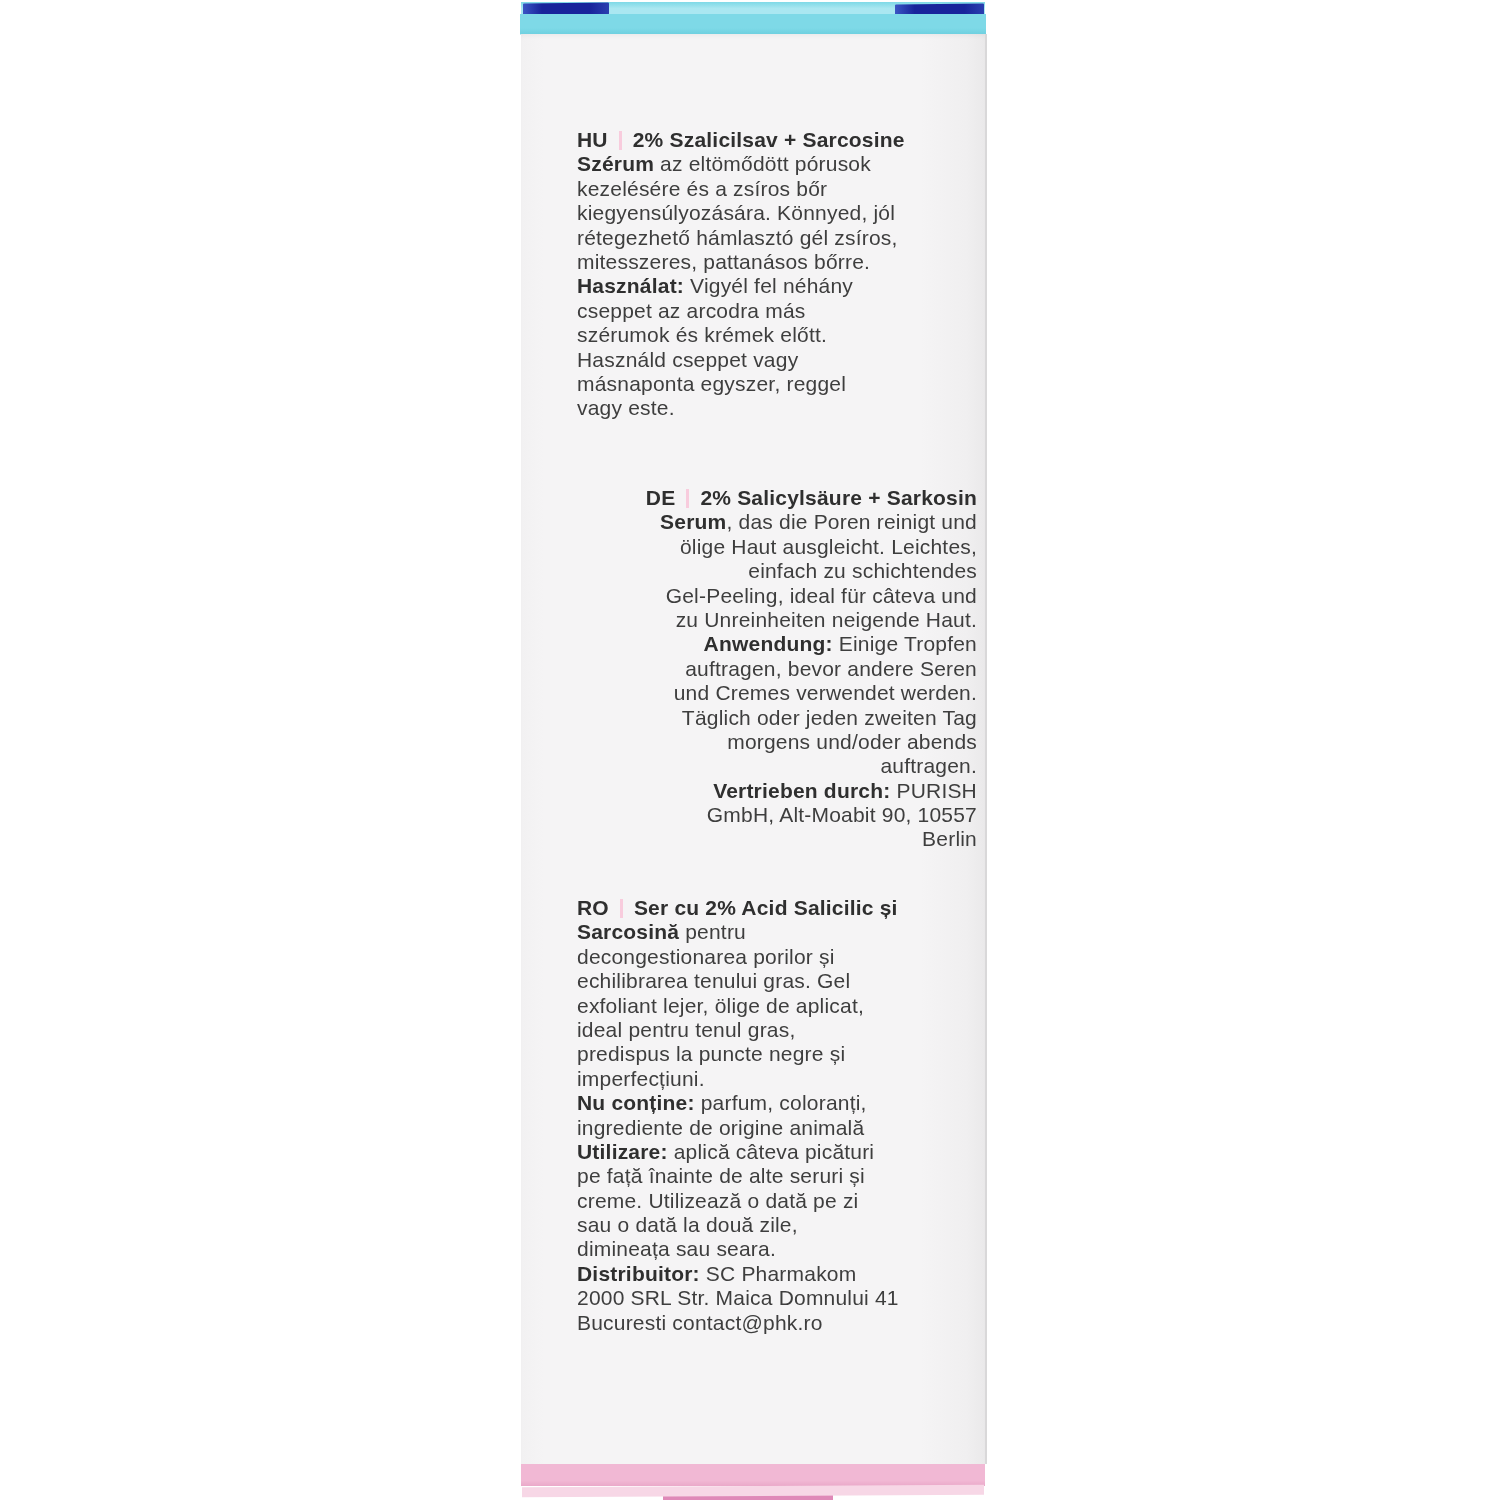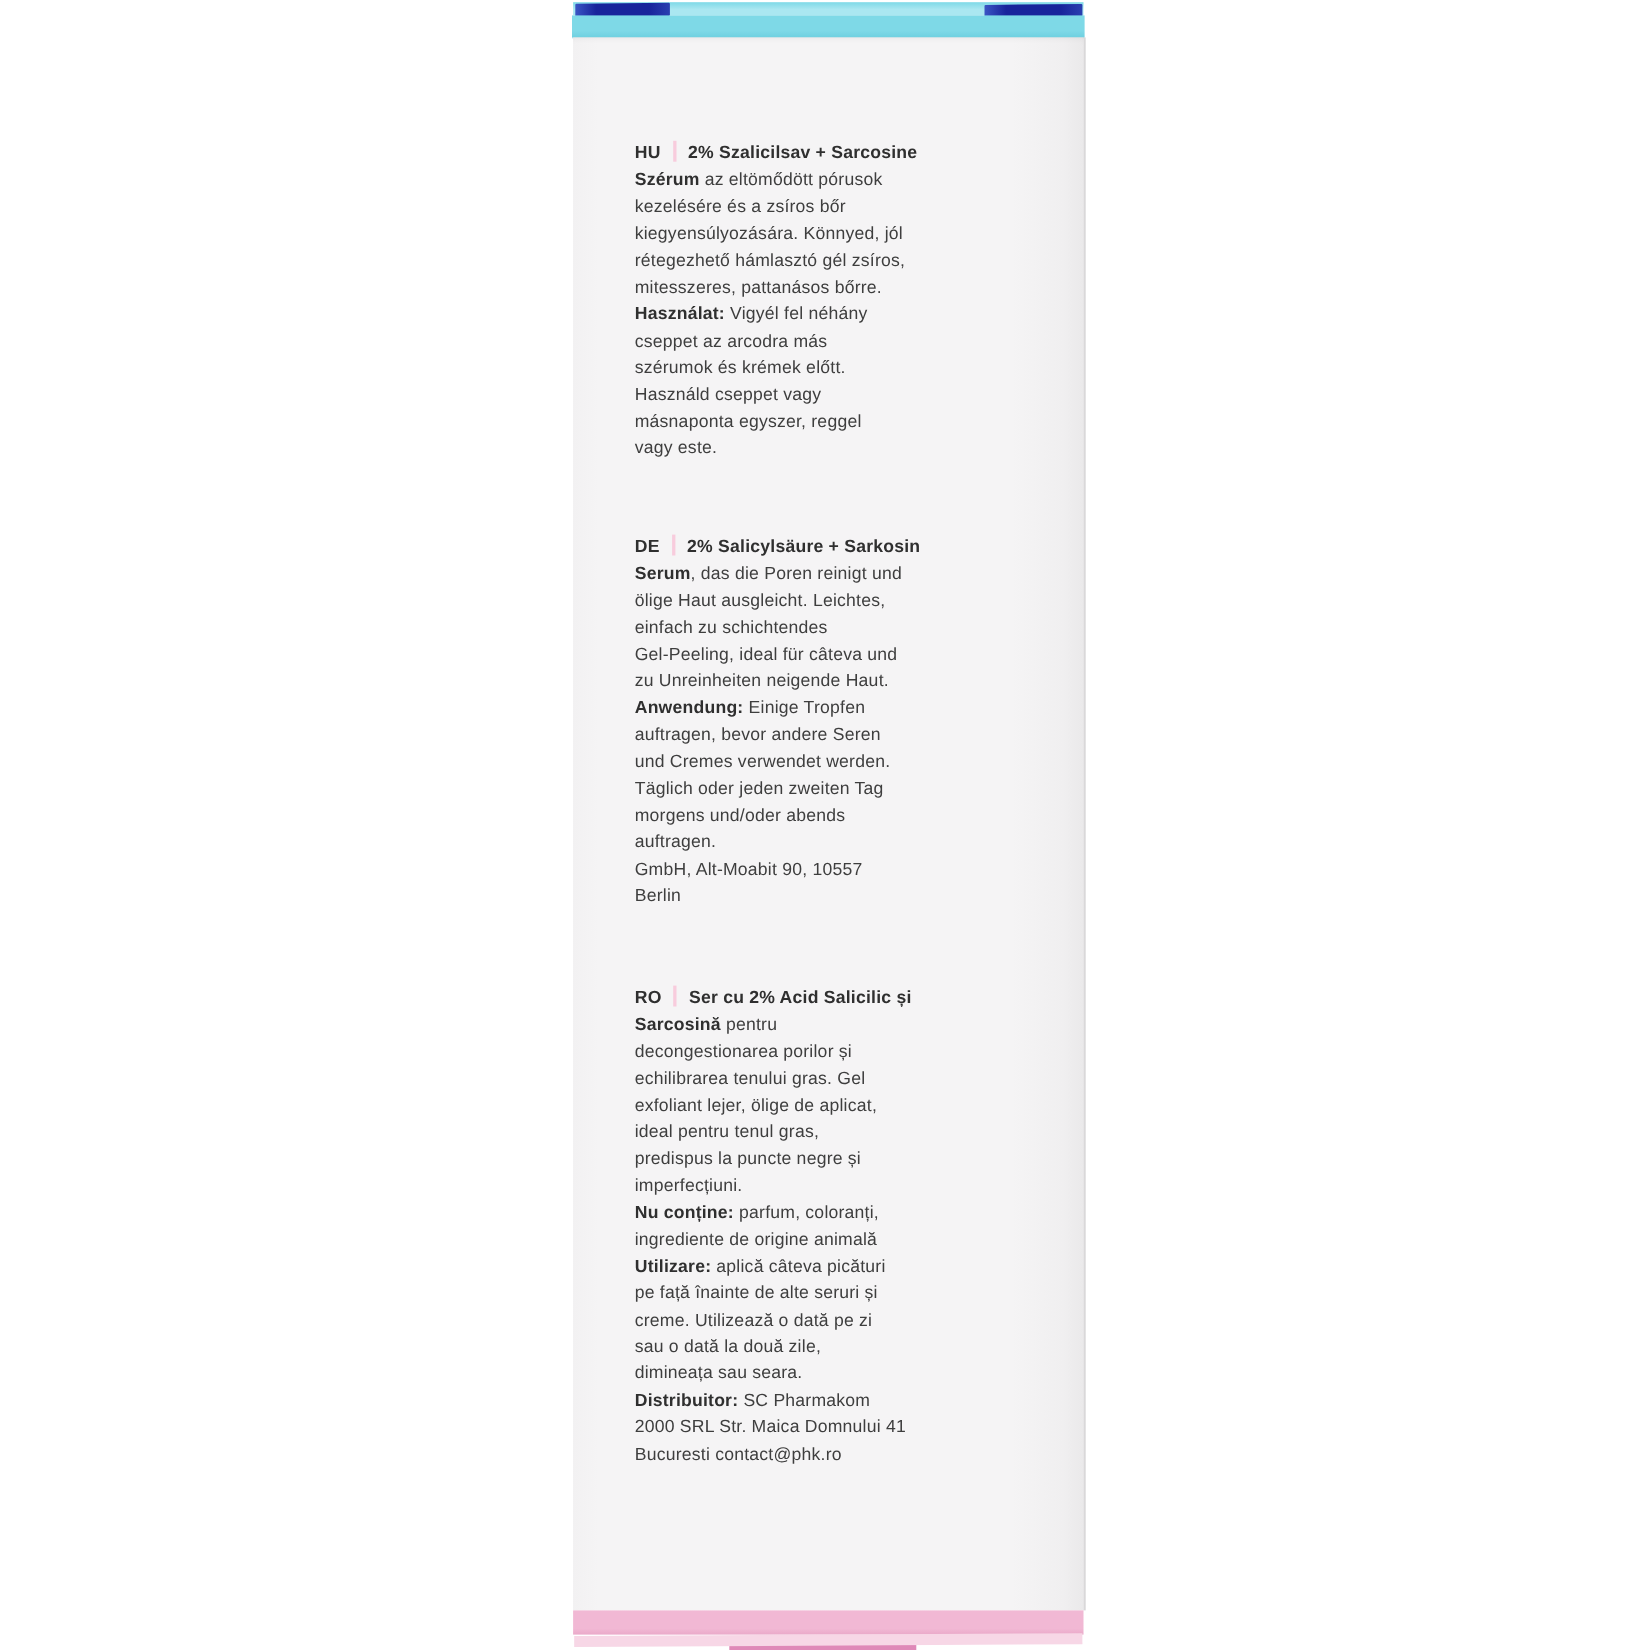--- a/index.html
+++ b/index.html
@@ -57,26 +57,26 @@
     background: var(--pink_tab);
     z-index: 1;
   }
 
   
   .block {
     position: absolute;
     left: 577px;
     width: 400px;
     color: var(--text);
-    font-size: 16px;
+    font-size: 21px;
     line-height: 24.4px;
     letter-spacing: 0.2px;
   }
   .block-hu { top: 128px; }
-  .block-de { top: 486px; }
+  .block-de { top: 486px; text-align: right; }
   .block-ro { top: 896px; }
   .line { white-space: nowrap; height: 24.4px; }
   .b { font-weight: 700; color: var(--text_bold); }
   .r { font-weight: 400; }
   .pipe {
     display: inline-block;
     width: 3px; height: 19px;
     background: var(--pipe);
     margin: 0 11px;
     vertical-align: -3px;
@@ -114,20 +114,21 @@
           <div class="line"><span class="r">ölige Haut ausgleicht. Leichtes,</span></div>
           <div class="line"><span class="r">einfach zu schichtendes</span></div>
           <div class="line"><span class="r">Gel-Peeling, ideal für câteva und</span></div>
           <div class="line"><span class="r">zu Unreinheiten neigende Haut.</span></div>
           <div class="line"><span class="b">Anwendung:</span><span class="r"> Einige Tropfen</span></div>
           <div class="line"><span class="r">auftragen, bevor andere Seren</span></div>
           <div class="line"><span class="r">und Cremes verwendet werden.</span></div>
           <div class="line"><span class="r">Täglich oder jeden zweiten Tag</span></div>
           <div class="line"><span class="r">morgens und/oder abends</span></div>
           <div class="line"><span class="r">auftragen.</span></div>
+          <div class="line"><span class="b">Vertrieben durch:</span><span class="r"> PURISH</span></div>
           <div class="line"><span class="r">GmbH, Alt-Moabit 90, 10557</span></div>
           <div class="line"><span class="r">Berlin</span></div>
         </div>
         <div class="block block-ro">
           <div class="line"><span class="b">RO</span><span class="pipe"></span><span class="b">Ser cu 2% Acid Salicilic și</span></div>
           <div class="line"><span class="b">Sarcosină</span><span class="r"> pentru</span></div>
           <div class="line"><span class="r">decongestionarea porilor și</span></div>
           <div class="line"><span class="r">echilibrarea tenului gras. Gel</span></div>
           <div class="line"><span class="r">exfoliant lejer, ölige de aplicat,</span></div>
           <div class="line"><span class="r">ideal pentru tenul gras,</span></div>

